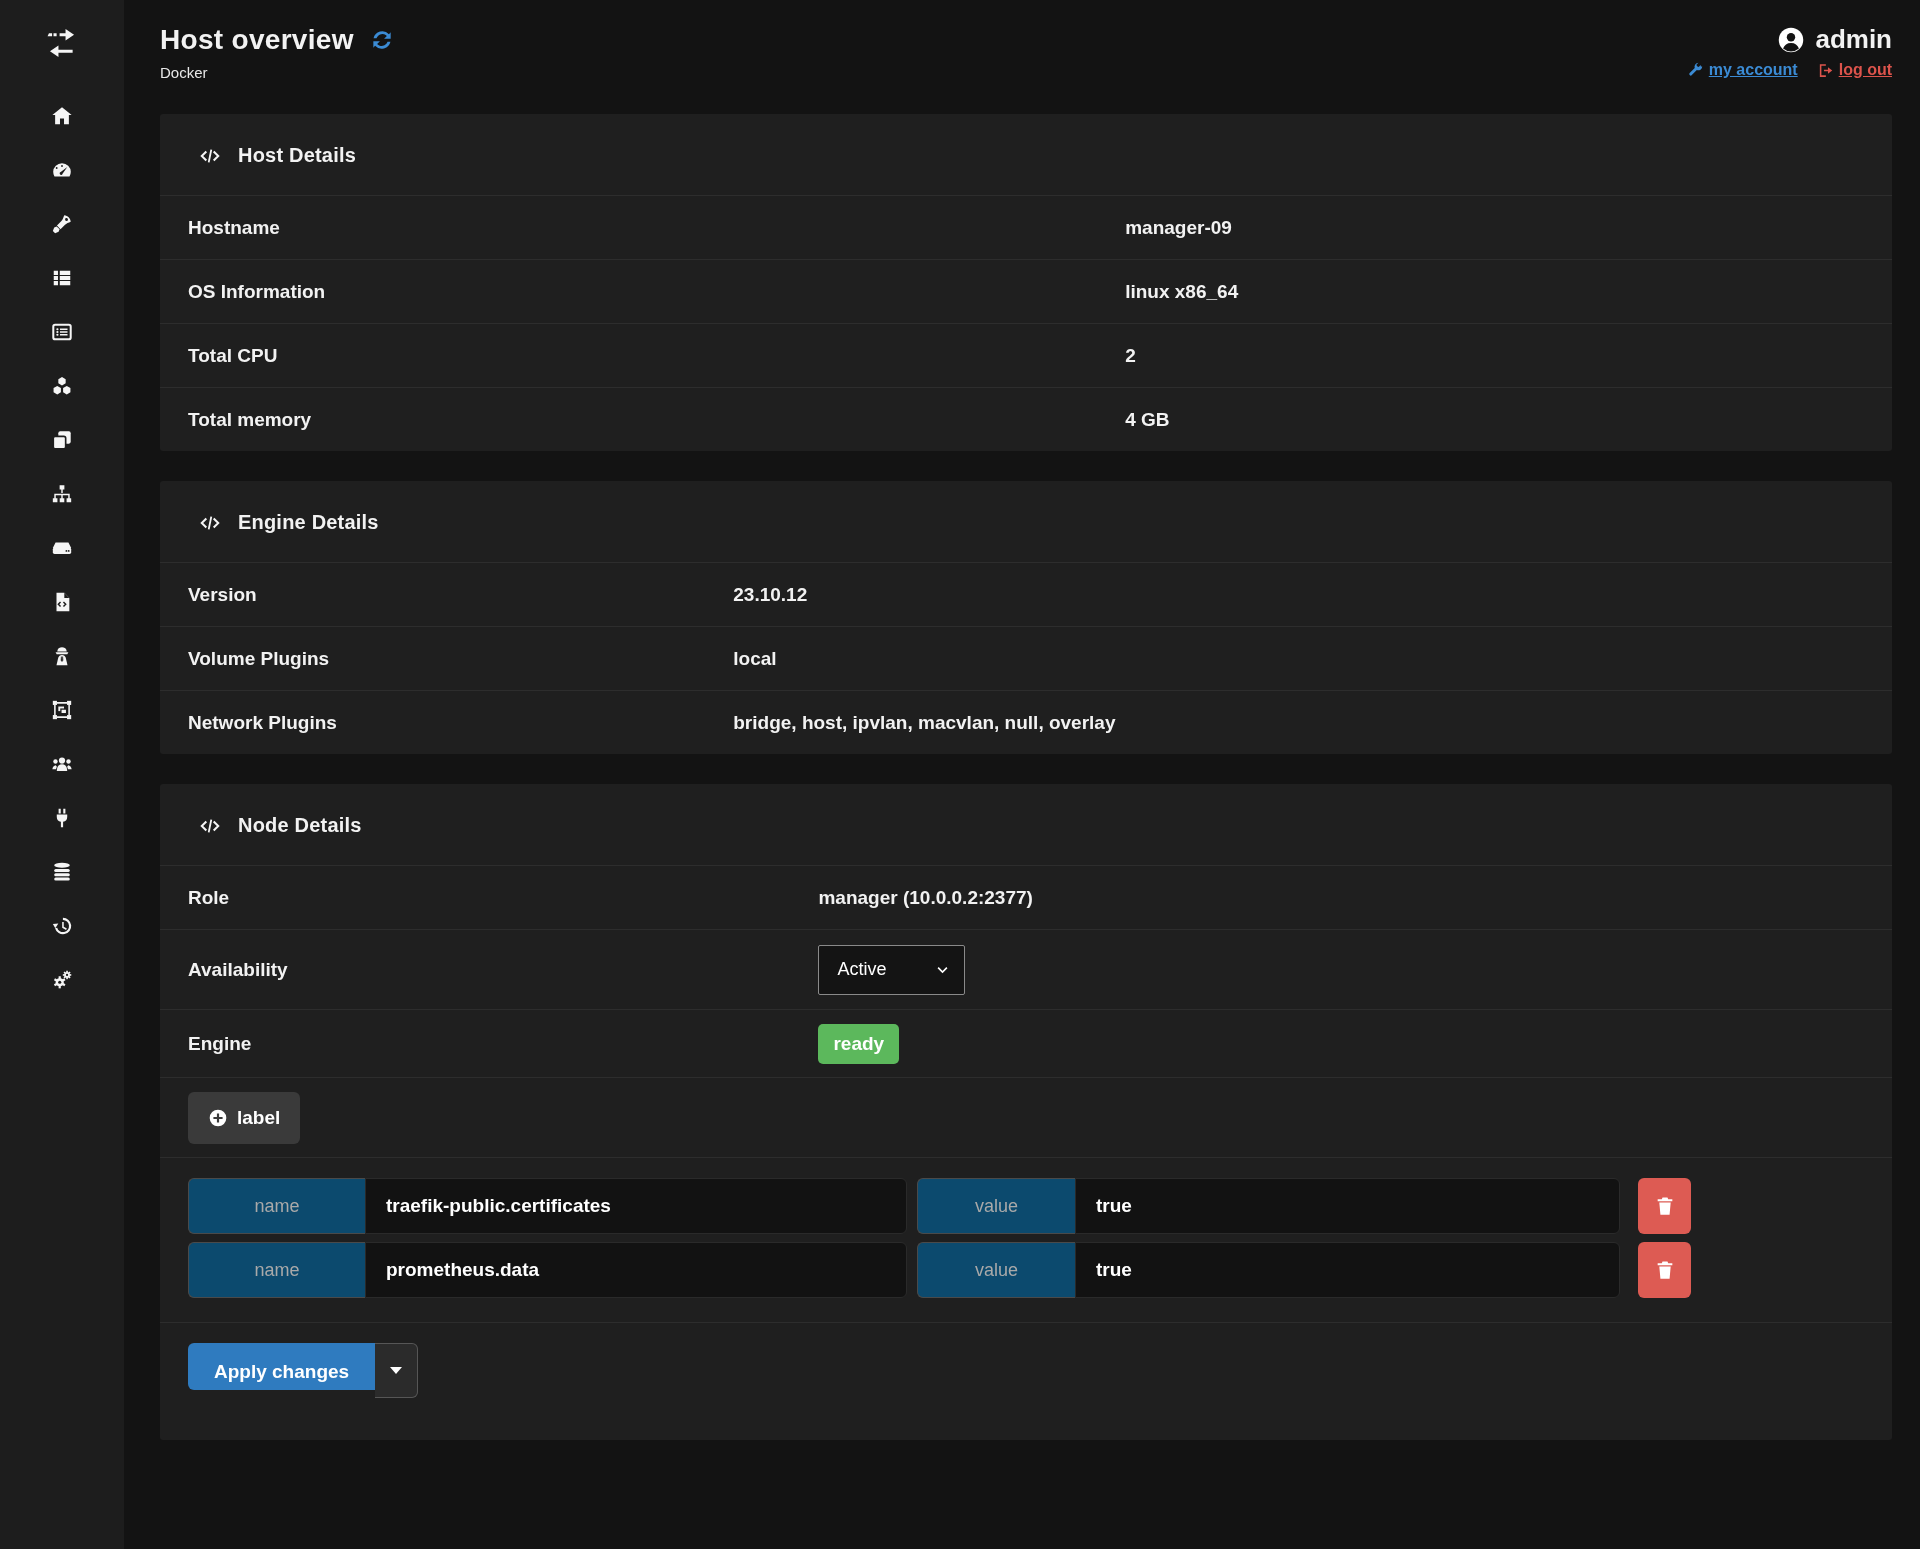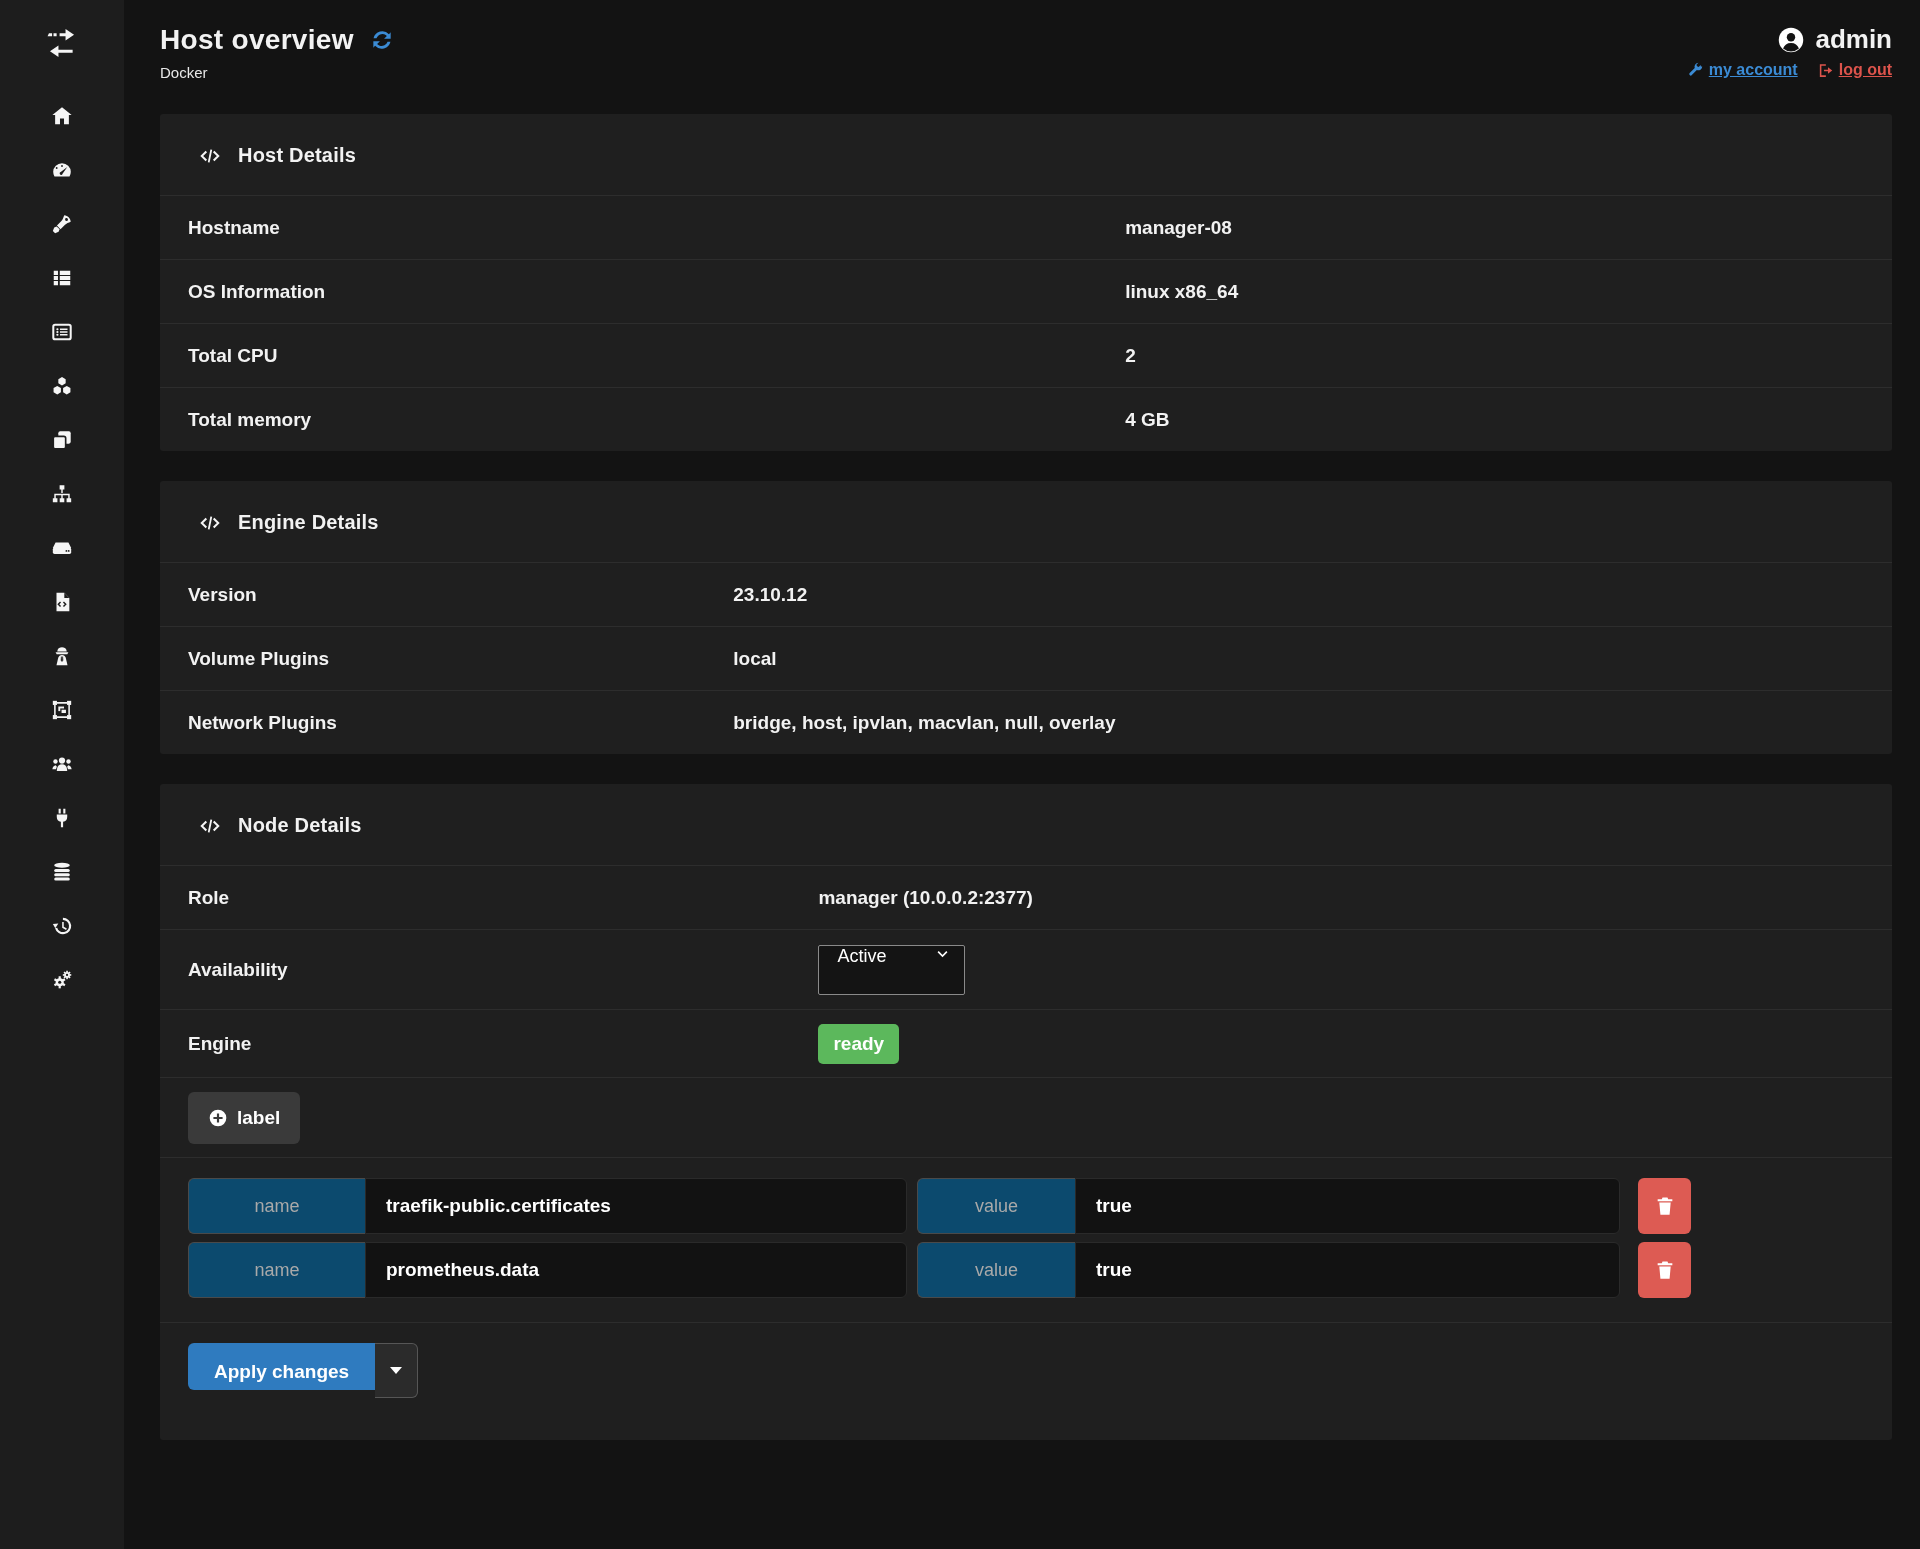--- a/index.html
+++ b/index.html
@@ -38,21 +38,21 @@
   .panel-title { font-size:20px; font-weight:600; letter-spacing:.2px; }
   .prow { display:flex; align-items:center; min-height:64px; border-top:1px solid #2d2d2d; padding-left:28px; }
   .prow .lbl { font-size:19px; font-weight:600; flex-shrink:0; }
   .prow .val { font-size:19px; font-weight:600; }
   .p-host .lbl   { width:55%; }
   .p-engine .lbl { width:32%; }
   .p-node .lbl   { width:37%; }
   .prow-tall { min-height:80px; }
   
   .select {
-    display:inline-flex; justify-content:space-between;
+    display:inline-flex; align-items:center; justify-content:space-between;
     width:147px; height:50px; background:#141414; border:1px solid #8a8a8a;
     border-radius:2px; padding:0 14px 0 18px; cursor:pointer;
   }
   .select-value { font-size:18px; color:#fff; }
   
   .badge-ready {
     display:inline-block; background:#5cb85c; color:#fff; font-size:19px; font-weight:700;
     padding:9px 15px; border-radius:5px;
   }
   
@@ -282,21 +282,21 @@
   <section class="panel p-host">
     <div class="panel-head">
       <svg width="24" height="22" viewBox="0 0 24 24">
           <path fill="none" stroke="#f5f5f5" stroke-width="2.2" d="M8 7l-5 5 5 5M16 7l5 5-5 5"></path>
           <path fill="none" stroke="#f5f5f5" stroke-width="2" d="M13.4 5l-2.8 14"></path>
         </svg>
       <span class="panel-title">Host Details</span>
     </div>
     <div class="prow">
       <span class="lbl">Hostname</span>
-      <span class="val">manager-08</span>
+      <span class="val">manager-09</span>
     </div>
     <div class="prow">
       <span class="lbl">OS Information</span>
       <span class="val">linux x86_64</span>
     </div>
     <div class="prow">
       <span class="lbl">Total CPU</span>
       <span class="val">2</span>
     </div>
     <div class="prow" style="margin-bottom:18px">

